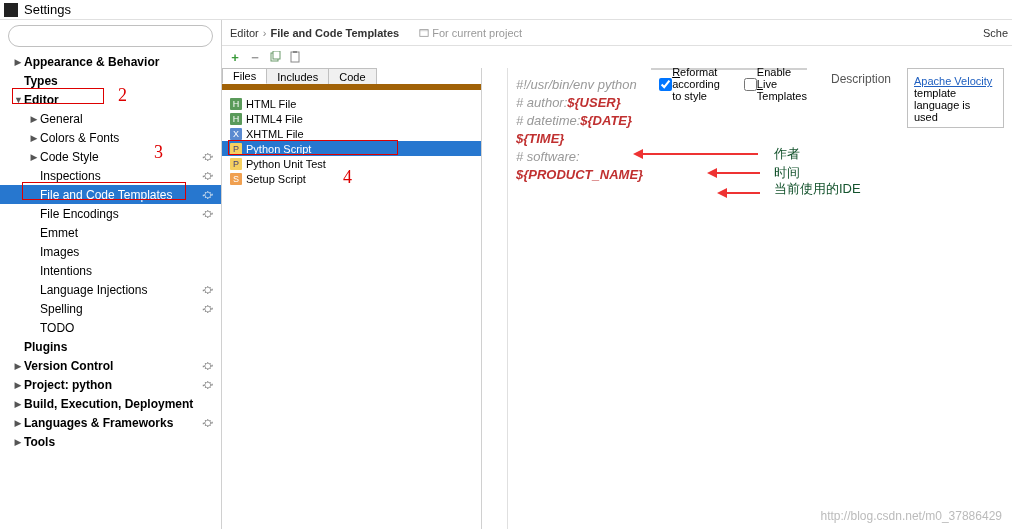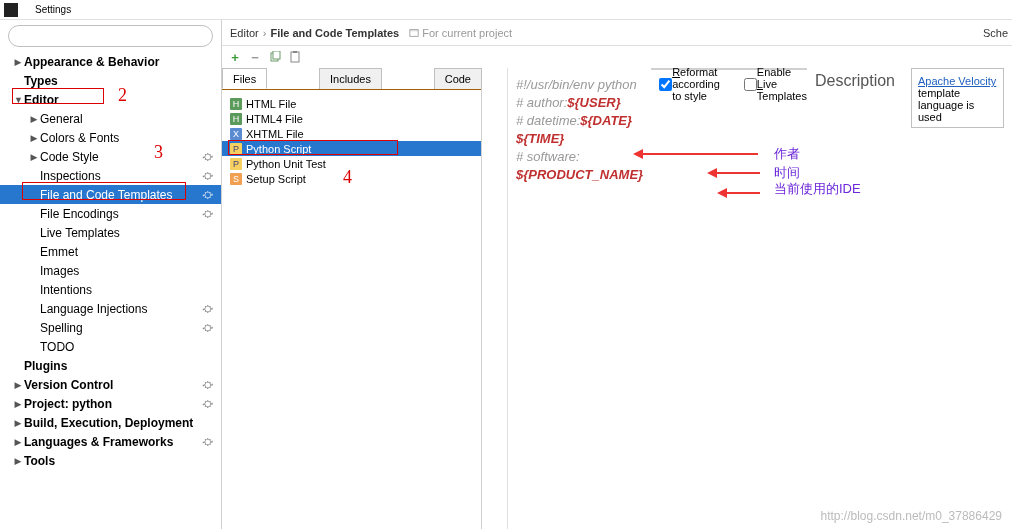--- a/index.html
+++ b/index.html
@@ -1,20 +1,20 @@
 <!DOCTYPE html>
 <html><head>
 <meta charset="utf-8">
 <style>
 * { box-sizing: border-box; margin: 0; padding: 0; font-family: "Segoe UI", Tahoma, sans-serif; }
 body { width: 1012px; height: 529px; background: #fff; font-size: 12px; color: #000; overflow: hidden; position: relative; }
 
 .titlebar { height: 20px; background: #fff; border-bottom: 1px solid #e0e0e0; display: flex; align-items: center; padding-left: 4px; }
 .titlebar .app-icon { width: 14px; height: 14px; background: #222; margin-right: 6px; }
-.titlebar .title { font-size: 10px; margin-left: 11px; }
+.titlebar .title { font-size: 13px; }
 
 .content { display: flex; height: calc(100% - 20px); }
 
 .sidebar { width: 222px; background: #fff; border-right: 1px solid #d0d0d0; display: flex; flex-direction: column; }
 .search-wrap { padding: 5px 8px; }
 .search { width: 100%; height: 22px; border: 1px solid #c0c0c0; border-radius: 11px; padding: 0 8px 0 22px; font-size: 11px; background: #fff; position: relative; }
 .search-box { position: relative; }
 .search-icon { position: absolute; left: 14px; top: 10px; width: 10px; height: 10px; color: #888; }
 .tree { flex: 1; overflow: auto; }
 .tree-item { display: flex; align-items: center; height: 19px; padding-left: 10px; cursor: pointer; position: relative; }
@@ -27,59 +27,59 @@
 .gear { position: absolute; right: 8px; color: #888; font-size: 10px; }
 .tree-item.selected .gear { color: #cde; }
 
 .annot-box { position: absolute; border: 1px solid #d00; pointer-events: none; }
 .annot-num { position: absolute; color: #d00; font-size: 18px; font-family: serif; pointer-events: none; }
 
 .main { flex: 1; display: flex; flex-direction: column; background: #fff; position: relative; }
 .crumbs { height: 26px; display: flex; align-items: center; padding-left: 8px; border-bottom: 1px solid #e0e0e0; font-size: 11px; color: #333; gap: 4px; }
 .crumbs .sep { color: #888; }
 .crumbs .cur { font-weight: 600; }
-.crumbs .proj { color: #999; margin-left: 6px; display: flex; align-items: center; gap: 3px; }
+.crumbs .proj { color: #999; margin-left: 16px; display: flex; align-items: center; gap: 3px; }
 .crumbs .proj-icon { width: 10px; height: 10px; color: #999; }
 .crumbs .right { margin-left: auto; margin-right: 4px; color: #333; }
 
 .toolbar { height: 22px; display: flex; align-items: center; padding-left: 6px; gap: 6px; border-bottom: 0; }
 .toolbar .tbtn { width: 14px; height: 14px; display: flex; align-items: center; justify-content: center; font-size: 13px; }
 .add { color: #3a9a3a; font-weight: bold; }
 .rem { color: #999; font-weight: bold; }
 .copy { color: #6a6; }
 .paste { color: #888; }
 
 .split { flex: 1; display: flex; min-height: 0; }
 .leftcol { width: 260px; display: flex; flex-direction: column; border-right: 1px solid #d0d0d0; }
-.tabs { display: flex; border-bottom: 1px solid #a16207; height: 22px; justify-content: space-between; }
+.tabs { display: flex; border-bottom: 6px solid #a16207; height: 22px; }
 .tab { padding: 0 10px; display: flex; align-items: center; border: 1px solid #c0c0c0; border-bottom: none; margin-right: -1px; background: #f0f0f0; font-size: 11px; cursor: pointer; }
 .tab.active { background: #fff; border-bottom: 1px solid #fff; z-index: 1; }
 .filelist { flex: 1; overflow: auto; padding-top: 6px; }
 .file-item { height: 15px; display: flex; align-items: center; padding-left: 8px; gap: 4px; cursor: pointer; font-size: 11px; }
 .file-item.selected { background: #2777cf; color: #fff; }
 .file-icon { width: 12px; height: 12px; display: inline-flex; align-items: center; justify-content: center; font-size: 9px; border-radius: 1px; }
 .fi-html { background: #5a9a5a; color: #fff; }
 .fi-xhtml { background: #5a8ad0; color: #fff; }
 .fi-py { background: #f5d060; color: #447; }
 .fi-setup { background: #f0a050; color: #fff; }
 
 .rightcol { flex: 1; display: flex; flex-direction: row; padding-left: 25px; }
 .editor { flex: 1; padding: 8px 8px; font-family: "Courier New", monospace; font-size: 13px; font-style: italic; color: #999; line-height: 18px; border-left: 1px solid #e0e0e0; }
 .editor .var { color: #c03030; font-weight: bold; font-style: italic; }
 
 .annot-arrow { position: absolute; height: 2px; background: #e33; }
 .annot-arrow::before { content: ""; position: absolute; left: -10px; top: -4px; border: 5px solid transparent; border-right: 10px solid #e33; }
-.annot-text { position: absolute; color: #6d28d9; font-size: 13px; font-family: sans-serif; }
+.annot-text { position: absolute; color: #14532d; font-size: 13px; font-family: sans-serif; }
 
 .options { height: 30px; border-top: 2px solid #d0d0d0; display: flex; align-items: center; padding-left: 8px; gap: 24px; font-size: 11px; }
 .chk { display: flex; align-items: center; }
 .chk input { width: 13px; height: 13px; }
 .und { text-decoration: underline; }
 
-.desc-label { padding: 4px 8px 2px; font-size: 16px; color: #555; }
+.desc-label { padding: 4px 8px 2px; font-size: 12px; color: #555; margin-left: 16px; }
 .desc-box { margin: 0 8px 6px; border: 1px solid #c0c0c0; padding: 6px; font-size: 11px; background: #fff; height: 60px; }
 .desc-box a { color: #2060c0; text-decoration: underline; }
 
 .watermark { position: absolute; right: 10px; bottom: 6px; color: #bbb; font-size: 12px; font-family: sans-serif; }
 </style>
 </head>
 <body>
 
 <div class="titlebar">
   <div class="app-icon"></div>
@@ -130,24 +130,20 @@
         </div>
         <div class="tree-item level2 selected">
           <span class="arrow"></span>
           <span class="label">File and Code Templates</span>
           <span class="gear">⛮</span>
         </div>
         <div class="tree-item level2">
           <span class="arrow"></span>
           <span class="label">File Encodings</span>
           <span class="gear">⛮</span>
-        </div>
-        <div class="tree-item level2">
-          <span class="arrow"></span>
-          <span class="label">Live Templates</span>
         </div>
         <div class="tree-item level2">
           <span class="arrow"></span>
           <span class="label">Emmet</span>
         </div>
         <div class="tree-item level2">
           <span class="arrow"></span>
           <span class="label">Images</span>
         </div>
         <div class="tree-item level2">

